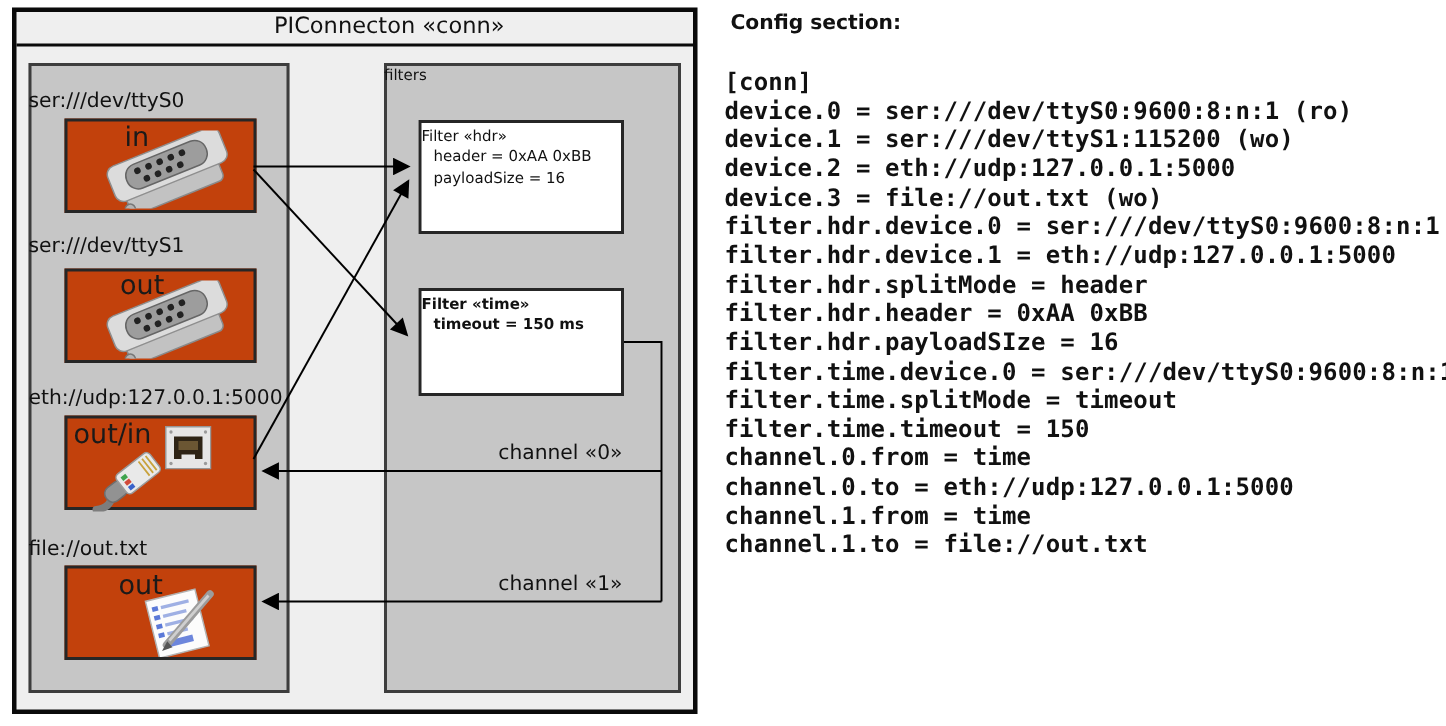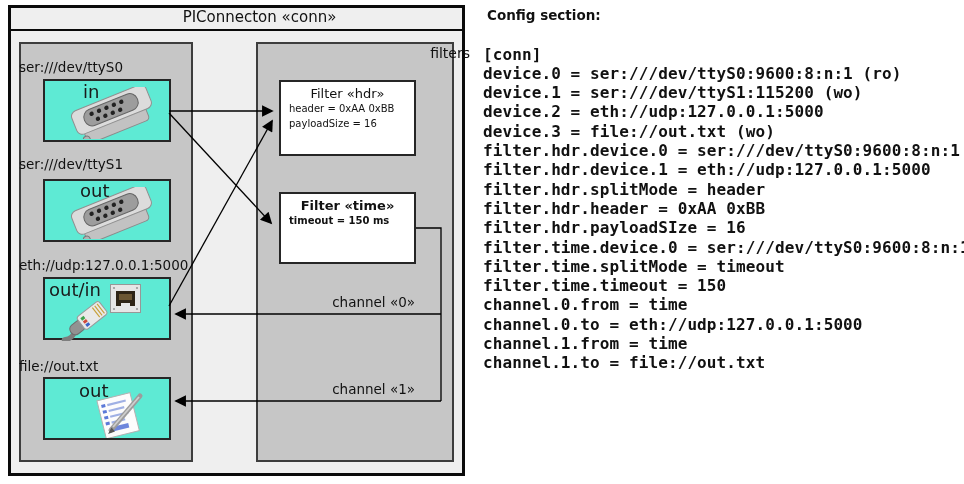--- a/index.html
+++ b/index.html
@@ -10,30 +10,30 @@
   
   .outer{left:8px;top:5px;width:457px;height:471px;background:#efefef;
          border:3px solid #0a0a0a;box-sizing:border-box;}
   .title-text{left:11px;top:8px;width:497px;text-align:center;font-size:15px;}
   .title-sep{left:11px;top:29px;width:451px;height:0;border-top:2px solid #0a0a0a;}
 
   
   .panel{background:#c6c6c6;border:2px solid #3d3d3d;box-sizing:border-box;}
   .devices-panel{left:19px;top:42px;width:174px;height:420px;}
   .filters-panel{left:256px;top:42px;width:198px;height:420px;}
-  .filters-label{left:256px;top:45px;width:198px;text-align:right;font-size:14px;padding-left:16px;}
+  .filters-label{left:256px;top:45px;width:198px;text-align:left;font-size:10px;}
 
   .dev-label{left:19px;width:174px;text-align:left;font-size:13.5px;}
-  .dev-box{left:43px;width:128px;height:63px;background:#5eead4;
+  .dev-box{left:43px;width:128px;height:63px;background:#c2410c;
            border:2px solid #262626;box-sizing:border-box;}
   .dir{position:absolute;font-size:18px;line-height:18px;color:#1a1a1a;}
 
   .filter-box{left:279px;width:137px;background:#ffffff;border:2px solid #262626;
               box-sizing:border-box;}
-  .filter-title{text-align:center;font-size:13px;margin-top:4px;}
+  .filter-title{font-size:10px;margin-top:4px;}
   .filter-prop{font-size:10px;line-height:15px;margin-left:8px;}
   .hdr-box{top:80px;height:76px;}
   .time-box{top:192px;height:72px;font-weight:bold;}
   .hdr-box .filter-prop:first-of-type{margin-top:11px;}
   .time-box .filter-prop:first-of-type{margin-top:14px;}
 
   .channel-label{left:280px;width:135px;text-align:right;font-size:13.5px;}
   .ch0{top:294px;} .ch1{top:381px;}
 
   .overlay{left:0;top:0;width:964px;height:484px;pointer-events:none;}

